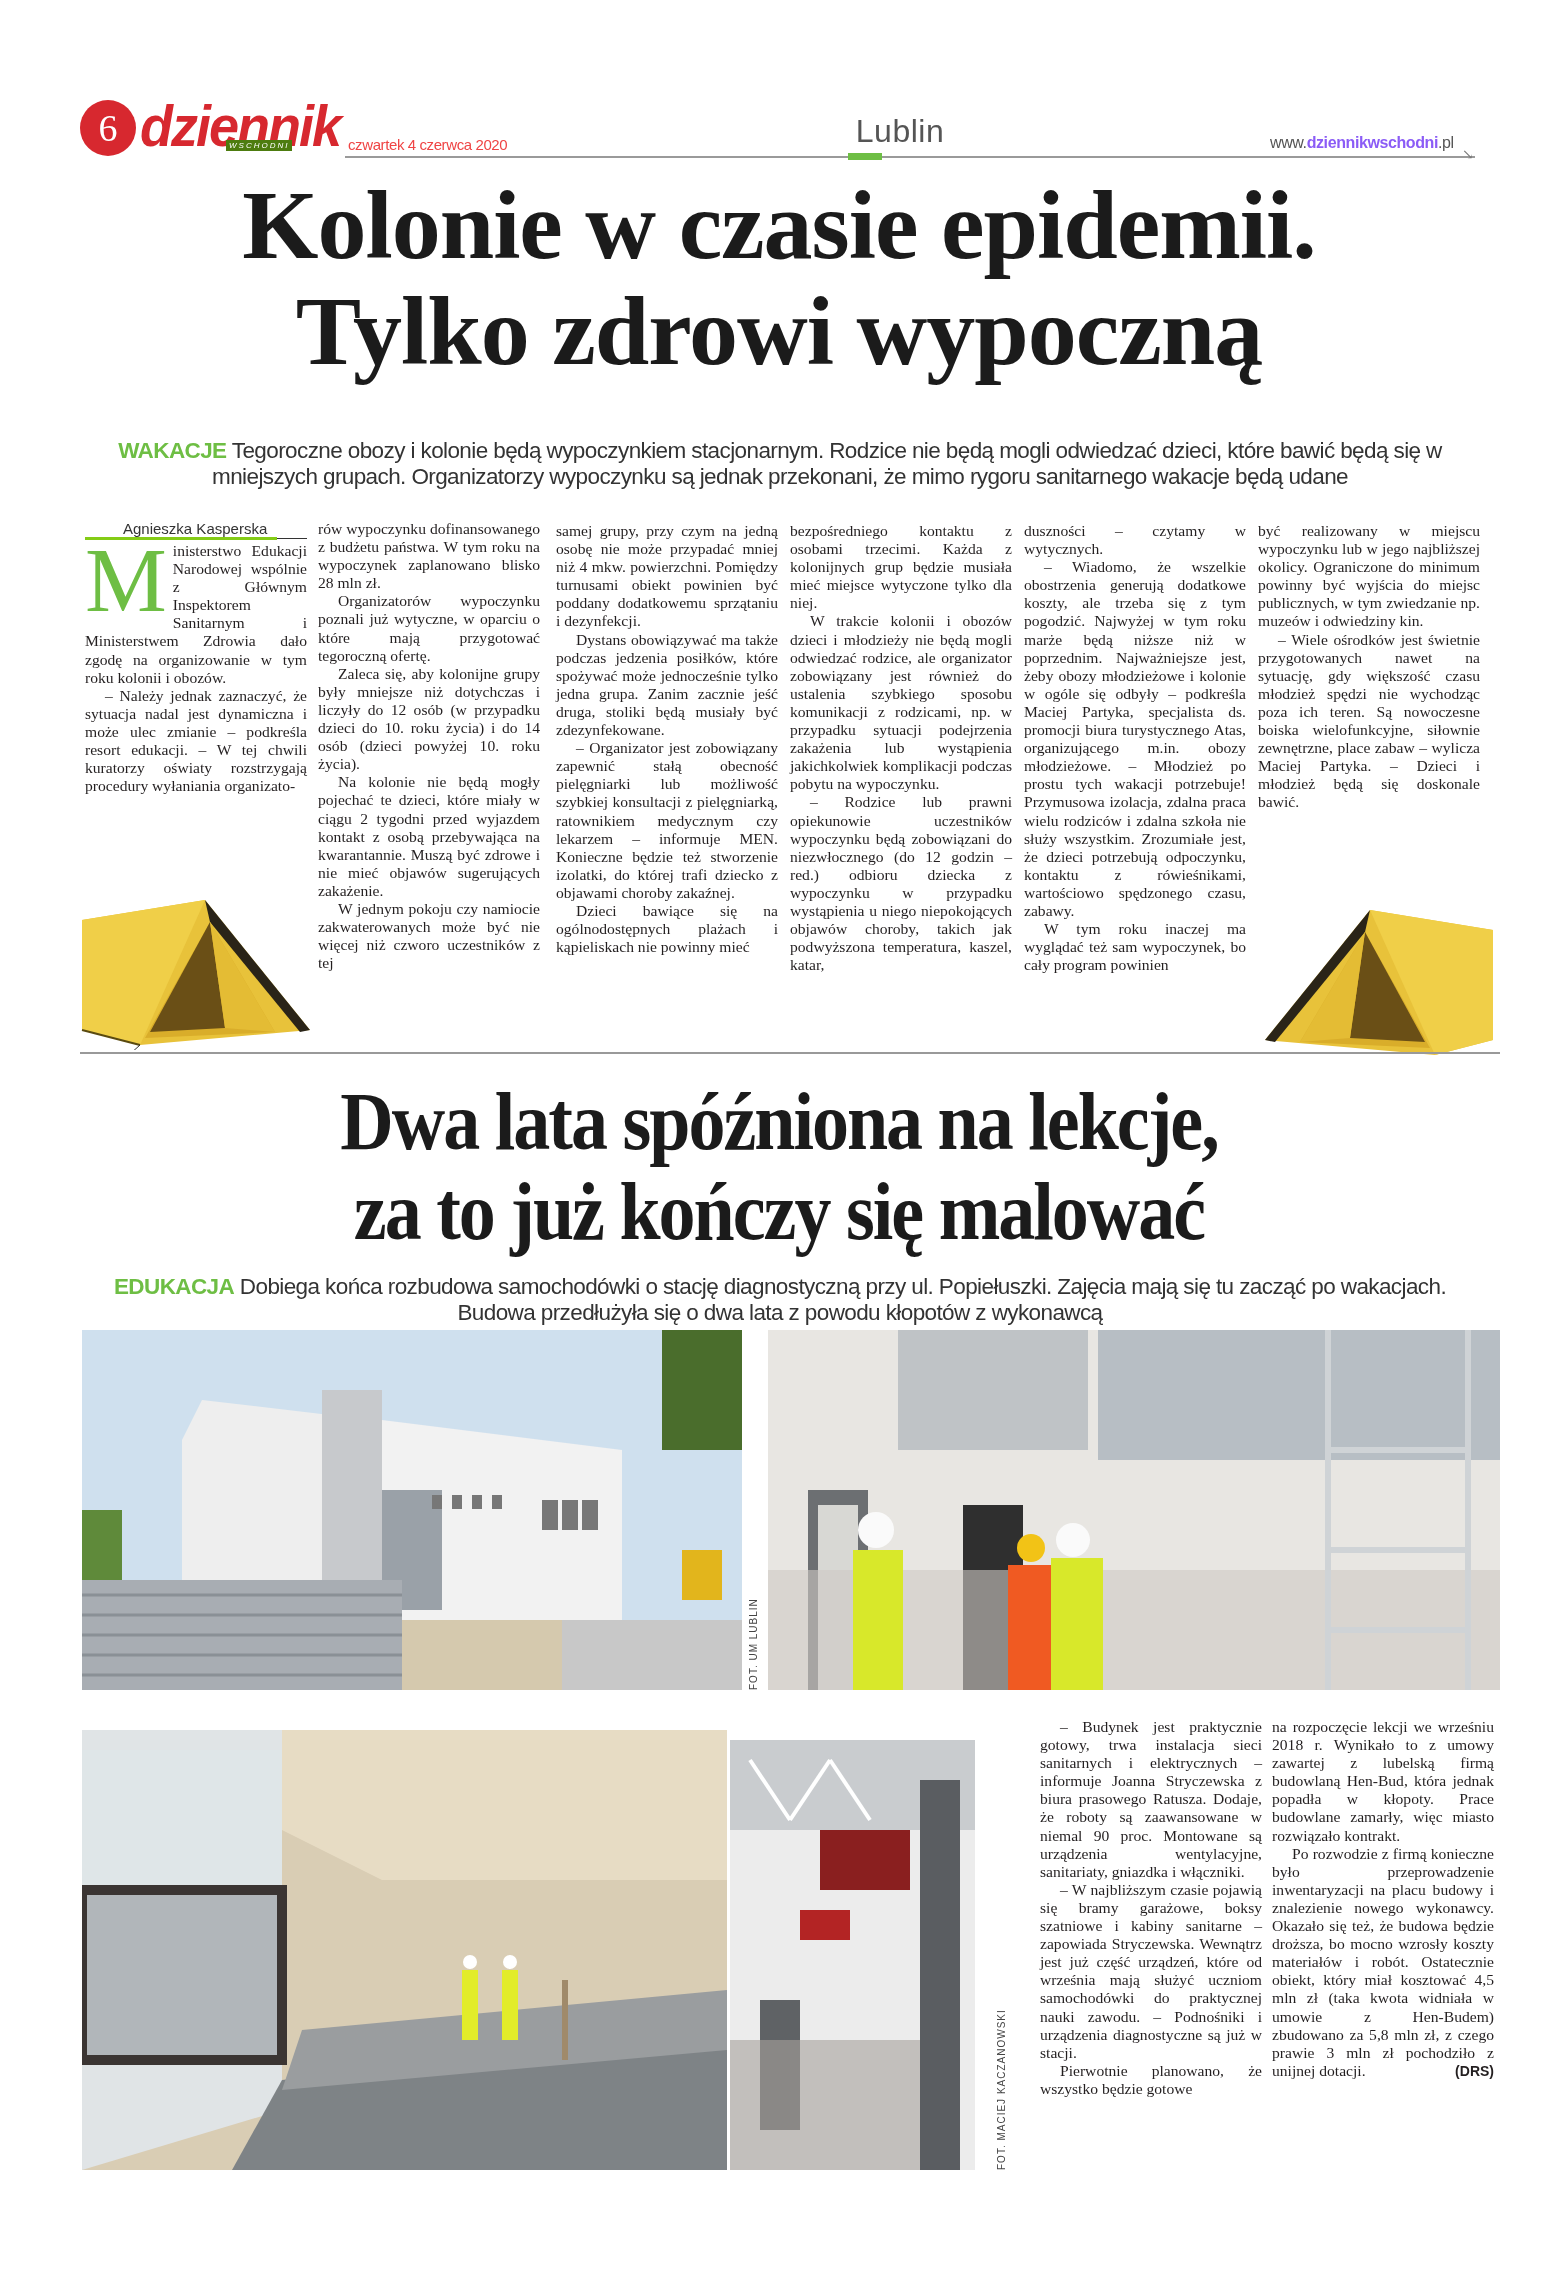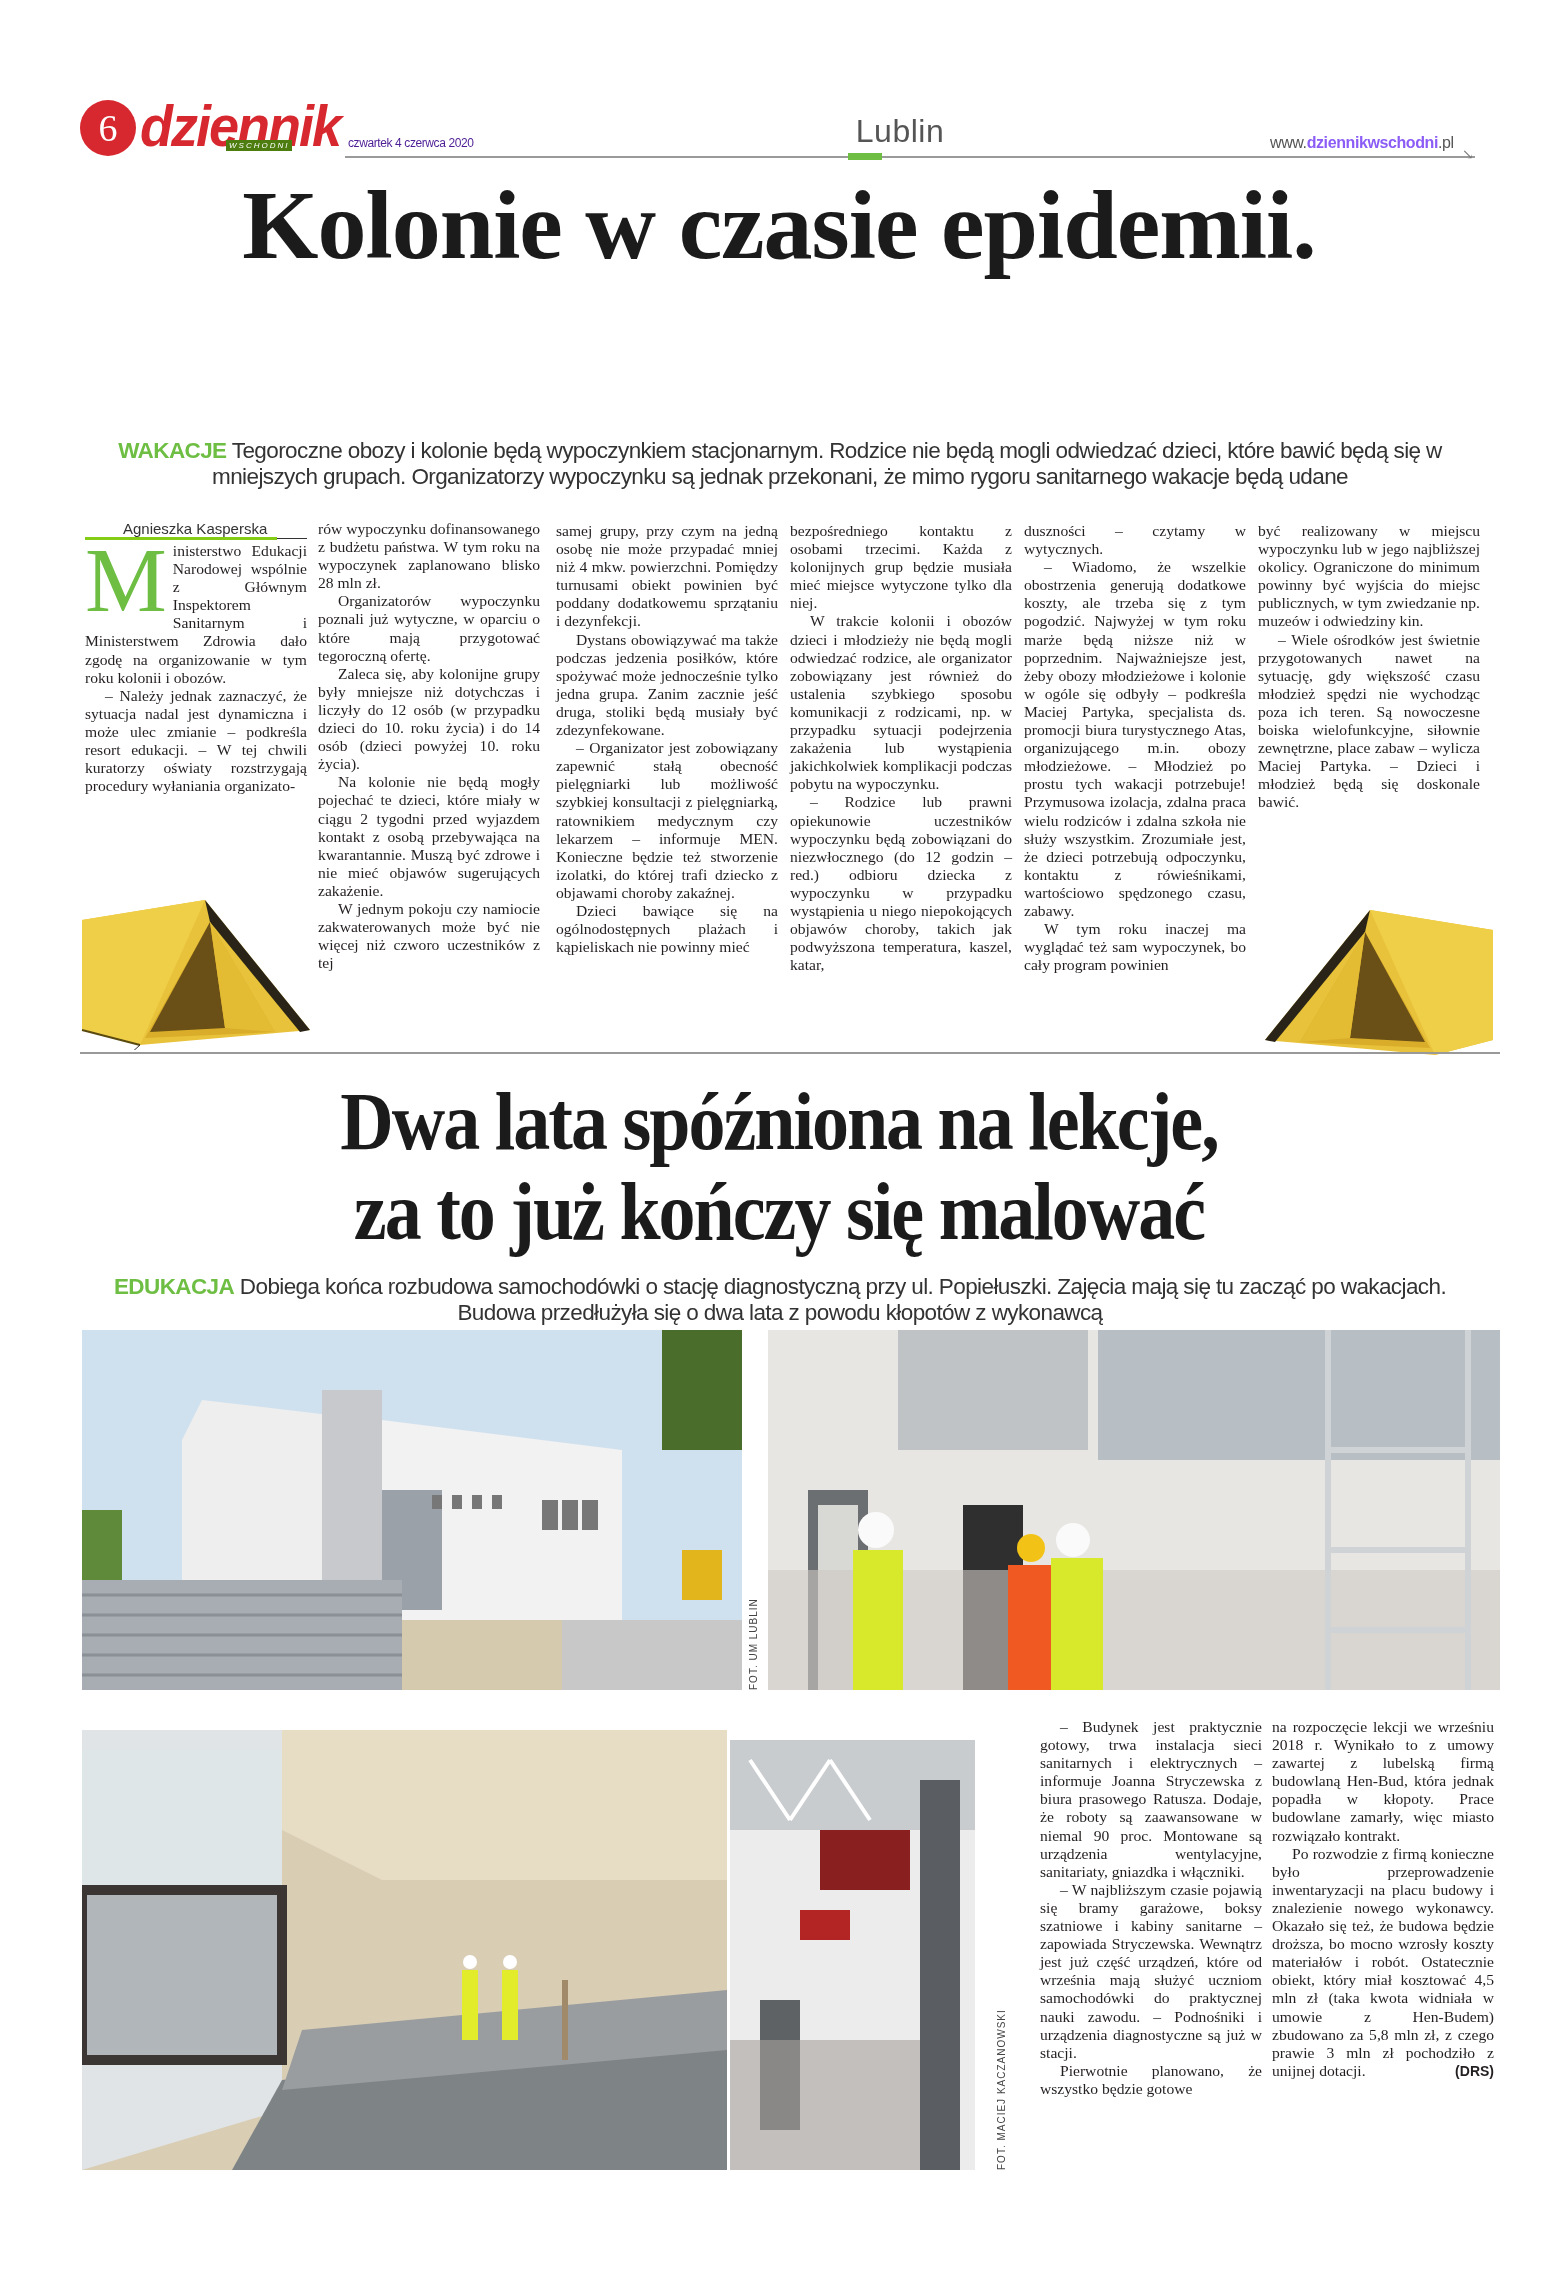--- a/index.html
+++ b/index.html
@@ -7,21 +7,21 @@
   body { position: relative; font-family: "DejaVu Serif", serif; color: #231f20; }
 
   .abs { position: absolute; }
 
   
   .page-num { left: 80px; top: 100px; width: 56px; height: 56px; border-radius: 50%; background: #d7282f; color: #fff;
     font-family: "Liberation Serif", serif; font-size: 38px; line-height: 56px; text-align: center; }
   .logo { left: 140px; top: 98px; height: 60px; font-style: italic; }
   .logo-main { font-family: "Liberation Sans", sans-serif; font-weight: bold; font-size: 54px; color: #d7282f; letter-spacing: -2px; line-height: 56px; transform: scaleY(1.05); display: inline-block; }
   .logo-sub { position: absolute; left: 66px; top: 42px; background: #4d7c0f; color: #fff; font-family: "Liberation Sans", sans-serif; font-size: 8px; letter-spacing: 2px; padding: 1px 3px; margin-left: 20px; }
-  .hdr-date { left: 348px; top: 136px; font-family: "Liberation Sans", sans-serif; font-size: 12px; color: #4c1d95; letter-spacing: -0.4px; }
+  .hdr-date { left: 348px; top: 136px; font-family: "Liberation Sans", sans-serif; font-size: 15px; color: #ef4444; letter-spacing: -0.4px; }
   .hdr-section { left: 700px; top: 113px; width: 400px; text-align: center; font-family: "Liberation Sans", sans-serif; font-size: 32px; font-weight: 300; color: #555; letter-spacing: 0.5px; }
   .hdr-line { left: 345px; top: 156px; width: 1130px; height: 2px; background: #9a9a9a; }
   .hdr-accent { left: 848px; top: 153px; width: 34px; height: 7px; background: #6ebe44; }
   .hdr-site { left: 1270px; top: 134px; font-family: "Liberation Sans", sans-serif; font-size: 16px; color: #555; letter-spacing: -0.4px; }
   .hdr-site b { color: #8b5cf6; }
   .hdr-cursor { left: 1462px; top: 146px; font-size: 14px; color: #777; }
 
   
   .headline { left: 0; width: 1558px; text-align: center; font-family: "Liberation Serif", serif; font-weight: bold; color: #1b1b1b; line-height: 1; }
   .h1 { top: 176px; font-size: 98px; letter-spacing: -1px; }
@@ -55,20 +55,21 @@
 </div>
 <div class="abs hdr-date">czwartek 4 czerwca 2020</div>
 <div class="abs hdr-section">Lublin</div>
 <div class="abs hdr-line"></div>
 <div class="abs hdr-accent"></div>
 <div class="abs hdr-site"><span>www.</span><b>dziennikwschodni</b><span>.pl</span></div>
 <div class="abs hdr-cursor">↘</div>
 
 <div class="abs headline h1">
   <div>Kolonie w czasie epidemii.</div>
+  <div style="margin-top:8px">Tylko zdrowi wypoczną</div>
 </div>
 <div class="abs lead" style="top:418px">
   <span class="kicker">WAKACJE</span>
   <span>Tegoroczne obozy i kolonie będą wypoczynkiem stacjonarnym. Rodzice nie będą mogli odwiedzać dzieci, które bawić będą się w mniejszych grupach. Organizatorzy wypoczynku są jednak przekonani, że mimo rygoru sanitarnego wakacje będą udane</span>
 </div>
 
 <div class="abs byline"><span>Agnieszka Kasperska</span></div>
 
 <div class="abs col" style="left:85px;top:542px;width:222px">
   <p class="noind"><span class="dropcap">M</span><span>inisterstwo Edukacji Narodowej wspólnie z Głównym Inspektorem Sanitarnym i Ministerstwem Zdrowia dało zgodę na organizowanie w tym roku kolonii i obozów.</span></p>

